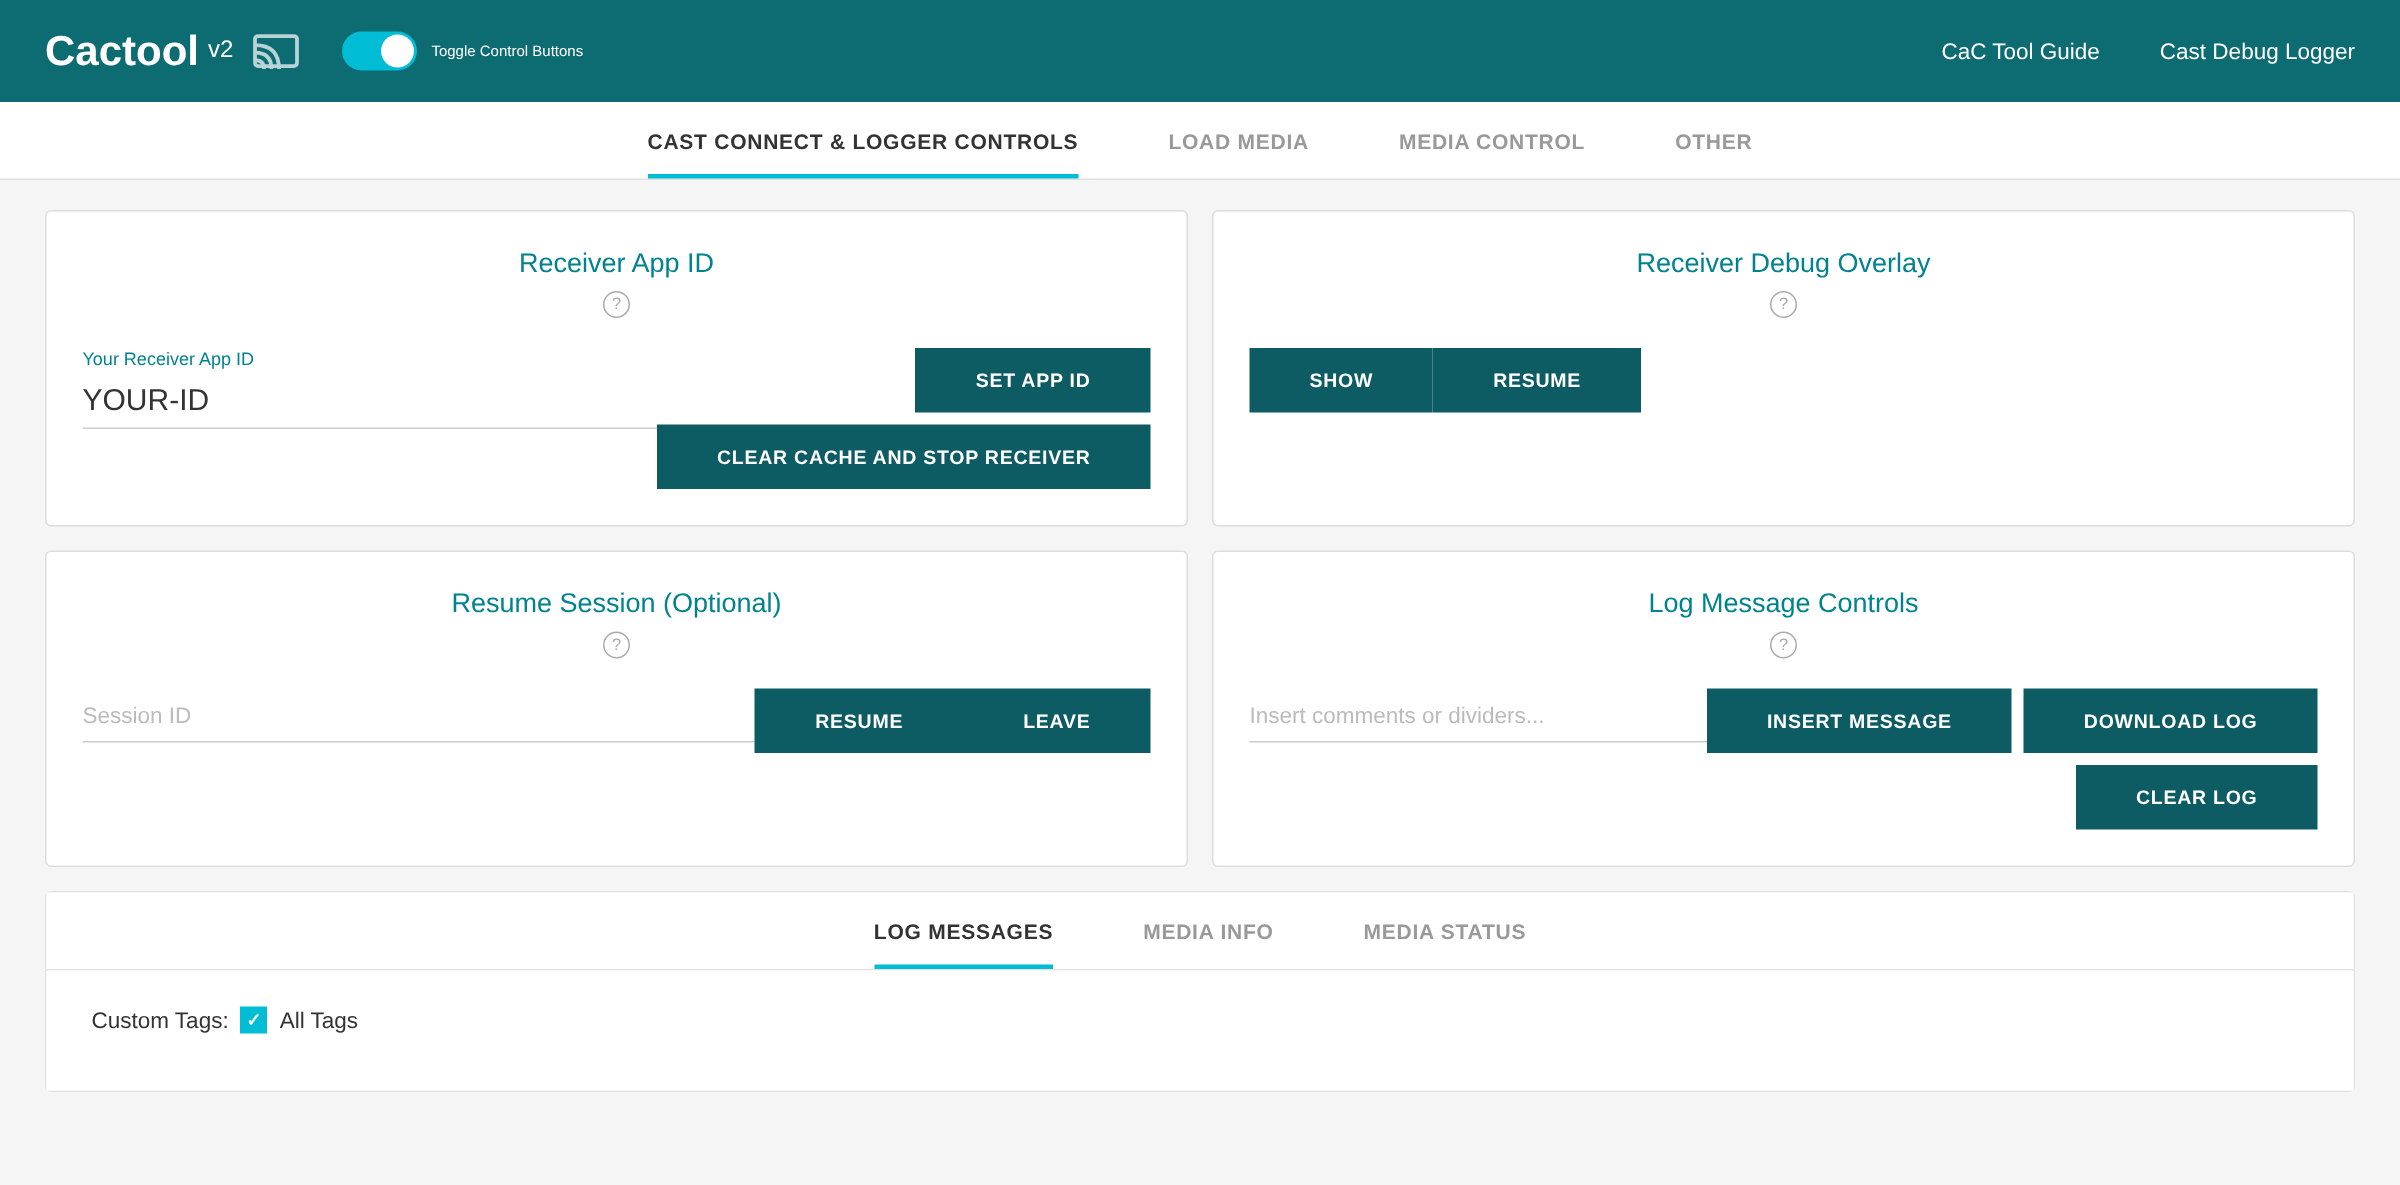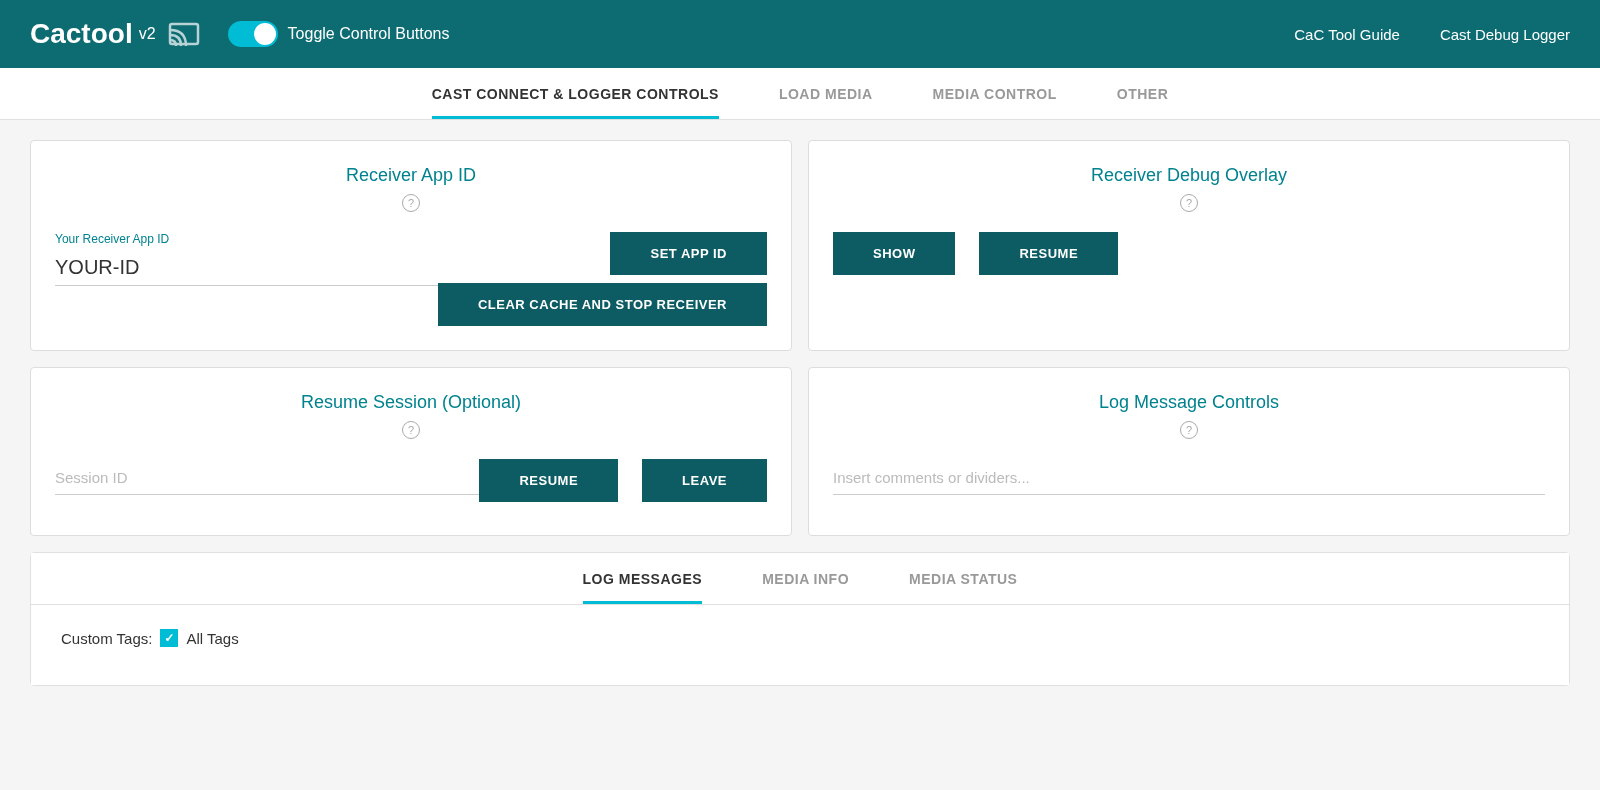--- a/index.html
+++ b/index.html
@@ -45,21 +45,21 @@
     .toggle-thumb {
       position: absolute;
       right: 2px;
       top: 2px;
       width: 22px;
       height: 22px;
       background: white;
       border-radius: 50%;
     }
     .toggle-label {
-      font-size: 16px;
+      font-size: 10px;
       color: white;
     }
     .header-nav {
       margin-left: auto;
       display: flex;
       gap: 40px;
     }
     .header-nav a {
       color: white;
       text-decoration: none;
@@ -164,21 +164,21 @@
       padding: 14px 40px;
       font-size: 13px;
       font-weight: bold;
       letter-spacing: 0.5px;
       cursor: pointer;
       white-space: nowrap;
     }
 
     .btn-row {
       display: flex;
-      gap: 24px;
+      gap: 0;
     }
 
     .card-body {
       display: flex;
       justify-content: space-between;
       align-items: flex-start;
     }
 
     .card-left {
       flex: 1;
@@ -369,20 +369,29 @@
 
     <div class="card">
       <div class="card-title">
         <span>Log Message Controls</span>
         <span class="help-icon">?</span>
       </div>
       <div class="log-controls-body">
         <div class="log-input-area">
           <input type="text" class="input-field" placeholder="Insert comments or dividers..." style="">
         </div>
+        <div class="log-btn-group">
+          <div class="log-btn-row">
+            <button class="btn-primary">INSERT MESSAGE</button>
+            <button class="btn-primary">DOWNLOAD LOG</button>
+          </div>
+          <div class="log-btn-row">
+            <button class="btn-primary">CLEAR LOG</button>
+          </div>
+        </div>
       </div>
     </div>
 
   </div>
 
   <div class="bottom-section">
     <nav class="bottom-tabs">
       <div class="bottom-tab active">LOG MESSAGES</div>
       <div class="bottom-tab">MEDIA INFO</div>
       <div class="bottom-tab">MEDIA STATUS</div>

